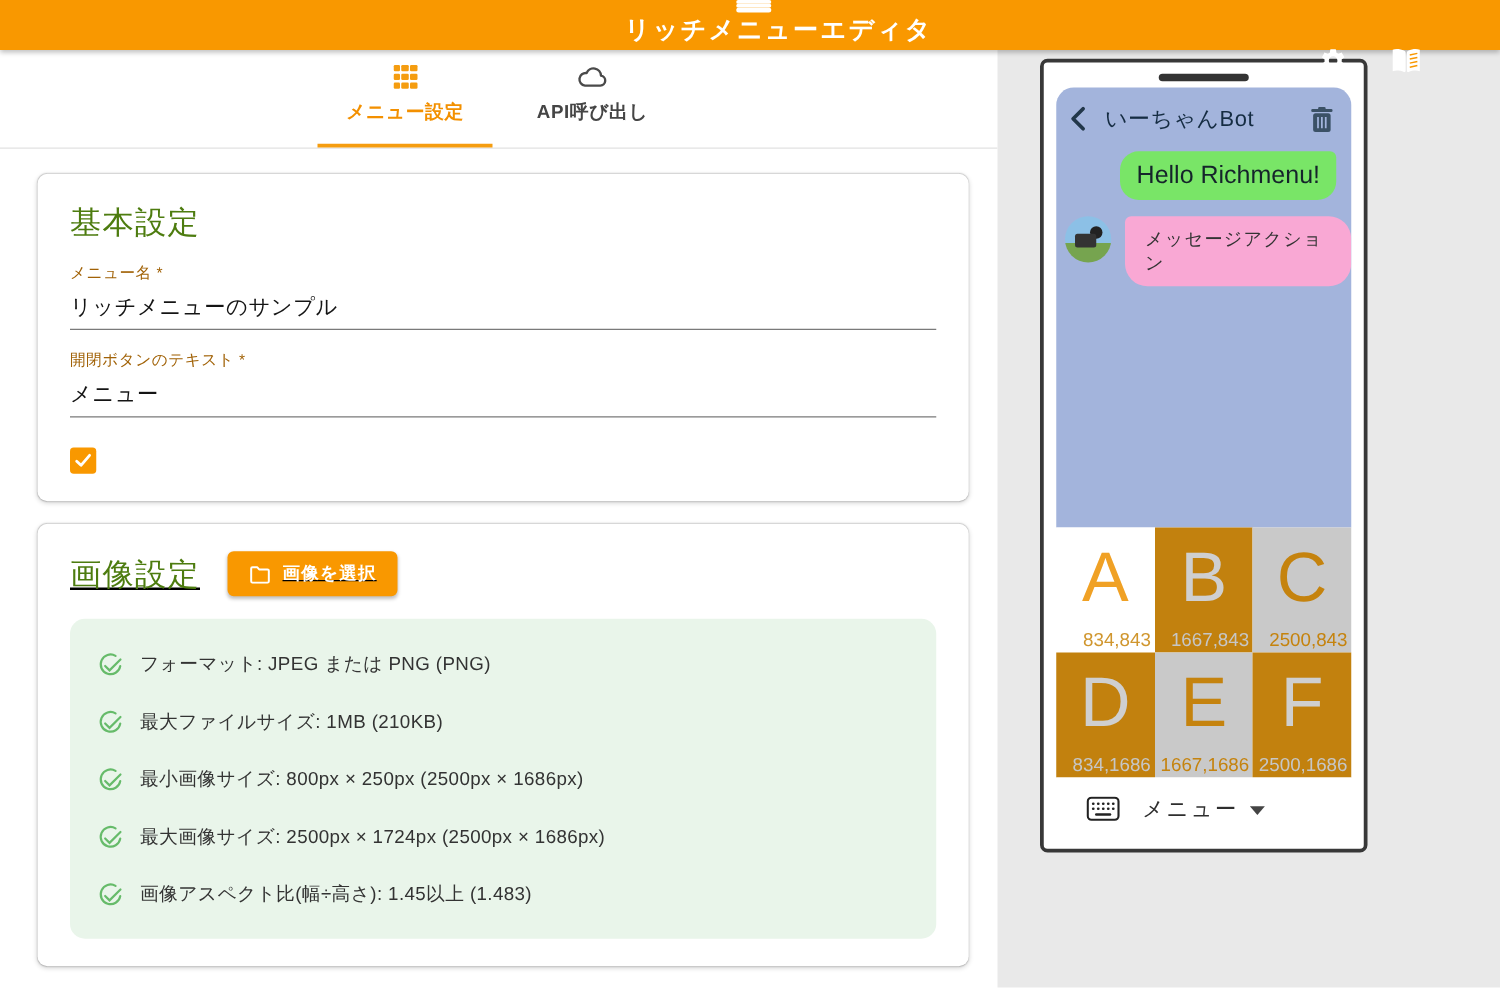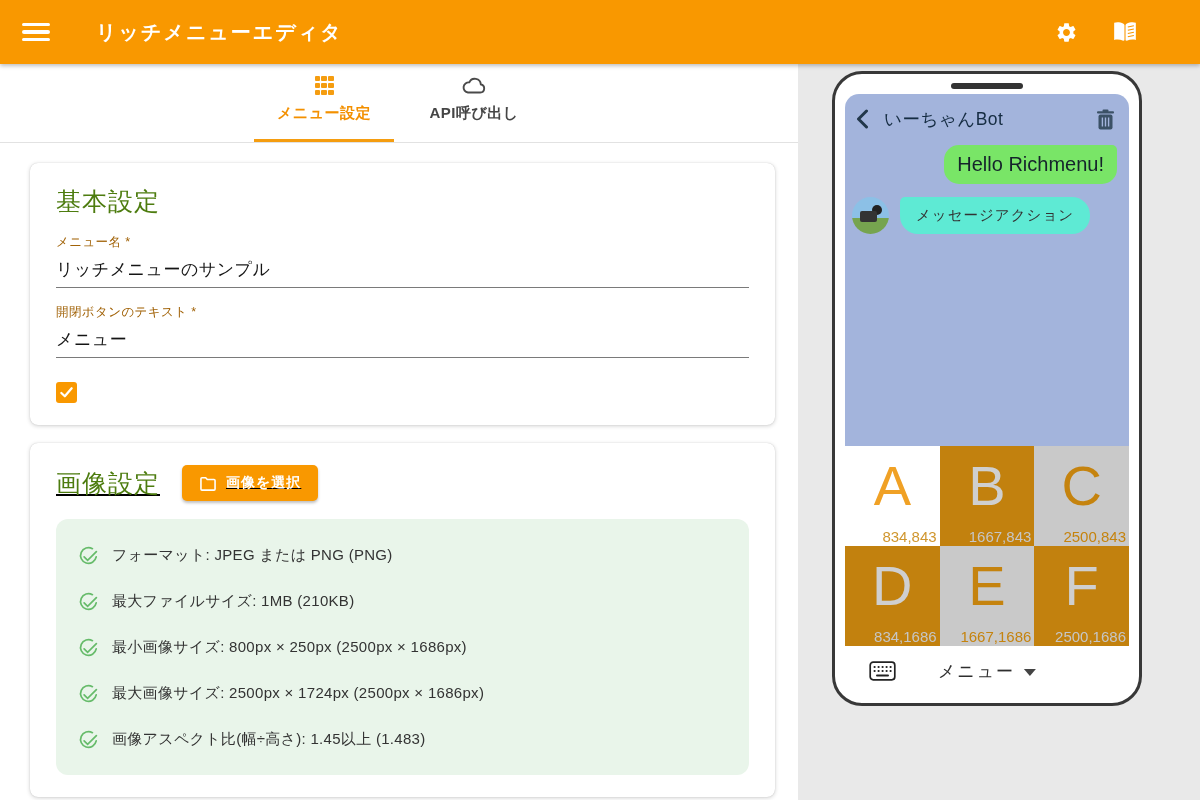--- a/index.html
+++ b/index.html
@@ -1,21 +1,21 @@
 <!DOCTYPE html>
 <html><head>
 <meta charset="utf-8">
 <style>
   * { box-sizing: border-box; margin: 0; padding: 0; }
   html,body { width:1200px; height:800px; overflow:hidden;
     font-family:"Liberation Sans","DejaVu Sans",sans-serif; background:#fff; }
 
   
-  .appbar { position:relative; height:64px; background:#f99800; display:flex; align-items:center;
-    padding:0 16px; box-shadow:0 2px 4px rgba(0,0,0,.25); z-index:5; }
+  .appbar { position:relative; height:40px; background:#f99800; display:flex; align-items:center;
+    padding:0 16px; box-shadow:0 2px 4px rgba(0,0,0,.25); z-index:5;flex-direction:column; }
   .hamburger { width:28px; height:18px; display:flex; flex-direction:column; justify-content:space-between;
     cursor:pointer; margin-left:6px; }
   .hamburger span { display:block; height:3.2px; background:#fff; border-radius:2px; }
   .appbar-title { color:#fff; font-size:20px; font-weight:bold; margin-left:46px; letter-spacing:2px; }
   .appbar-actions { margin-left:auto; display:flex; align-items:center; gap:34px; padding-right:46px; }
   .appbar-actions svg { display:block; cursor:pointer; }
 
   
   .main { display:flex; height:750px; }
   .left-col { width:798px; background:#fff; }
@@ -52,39 +52,39 @@
   
   .image-head-row { display:flex; align-items:center; gap:22px;text-decoration:underline; }
   .select-btn { display:flex; align-items:center; gap:9px; background:#f99800; color:#fff; border:none;
     font-family:inherit; font-size:14px; font-weight:bold; letter-spacing:1px; padding:9px 17px;
     border-radius:5px; cursor:pointer; box-shadow:0 2px 3px rgba(0,0,0,.25); }
   .req-panel { margin-top:18px; background:#e9f5ea; border-radius:12px; padding:13px 10px; }
   .req-item { display:flex; align-items:center; gap:13px; padding:12.5px 12px; }
   .req-text { font-size:15px; color:#333; letter-spacing:.3px; }
 
   
-  .phone { width:310px; height:635px; margin:7px 8px 0 34px; background:#fff;
-    border:3px solid #383838; border-radius:30px; overflow:hidden; }
+  .phone { width:262px; height:635px; margin:7px 8px 0 34px; background:#fff;
+    border:3px solid #383838; border-radius:6px; overflow:hidden; }
   .notch { width:72px; height:6px; background:#333; border-radius:3px; margin:9px auto 5px; }
   .screen { margin:0 10px; }
   .chat { background:#a3b4dc; border-radius:14px 14px 0 0; height:352px; overflow:hidden; }
   .chat-header { display:flex; align-items:center; padding:13px 14px 6px 10px; }
   .chat-title { font-size:17.5px; color:#152c42; margin-left:14px; letter-spacing:.5px; }
   .chat-header .trash { margin-left:auto; cursor:pointer; }
   .bubble-sent-row { display:flex; justify-content:flex-end; padding:8px 12px 0; }
   .bubble-sent { background:#79e567; color:#15242b; font-size:20px; padding:8px 13px;
     border-radius:15px 5px 15px 15px; }
   .bubble-recv-row { display:flex; align-items:flex-start; padding:13px 0 0 7px; gap:11px; }
   .avatar { width:37px; height:37px; border-radius:50%; flex:none; position:relative; overflow:hidden;
     background:linear-gradient(#8cc0e6 0 58%, #76a44f 58% 100%); }
   .avatar::before { content:""; position:absolute; left:20px; top:8px; width:10px; height:10px;
     border-radius:50%; background:#222; }
   .avatar::after { content:""; position:absolute; left:8px; top:14px; width:17px; height:11px;
     border-radius:2px; background:#333; }
-  .bubble-recv { background:#5eead4; color:#333; font-size:14.5px; padding:9px 16px;
+  .bubble-recv { background:#f9a8d4; color:#333; font-size:14.5px; padding:9px 16px;
     border-radius:5px 18px 18px 18px; letter-spacing:1px; }
 
   .richmenu { display:grid; grid-template-columns:repeat(3,1fr); grid-template-rows:100px 100px; }
   .rm-cell { position:relative; display:flex; align-items:flex-start; justify-content:center; }
   .rm-letter { font-size:56px; font-weight:500; line-height:1; margin-top:12px; }
   .rm-coords { position:absolute; right:3px; bottom:1px; font-size:15px; }
 
   .phone-bottombar { height:50px; background:#fff; position:relative; display:flex; align-items:center; }
   .kbd-icon { margin-left:24px; cursor:pointer; display:flex; }
   .menu-toggle { position:absolute; left:50%; transform:translateX(-50%); display:flex; align-items:center;

